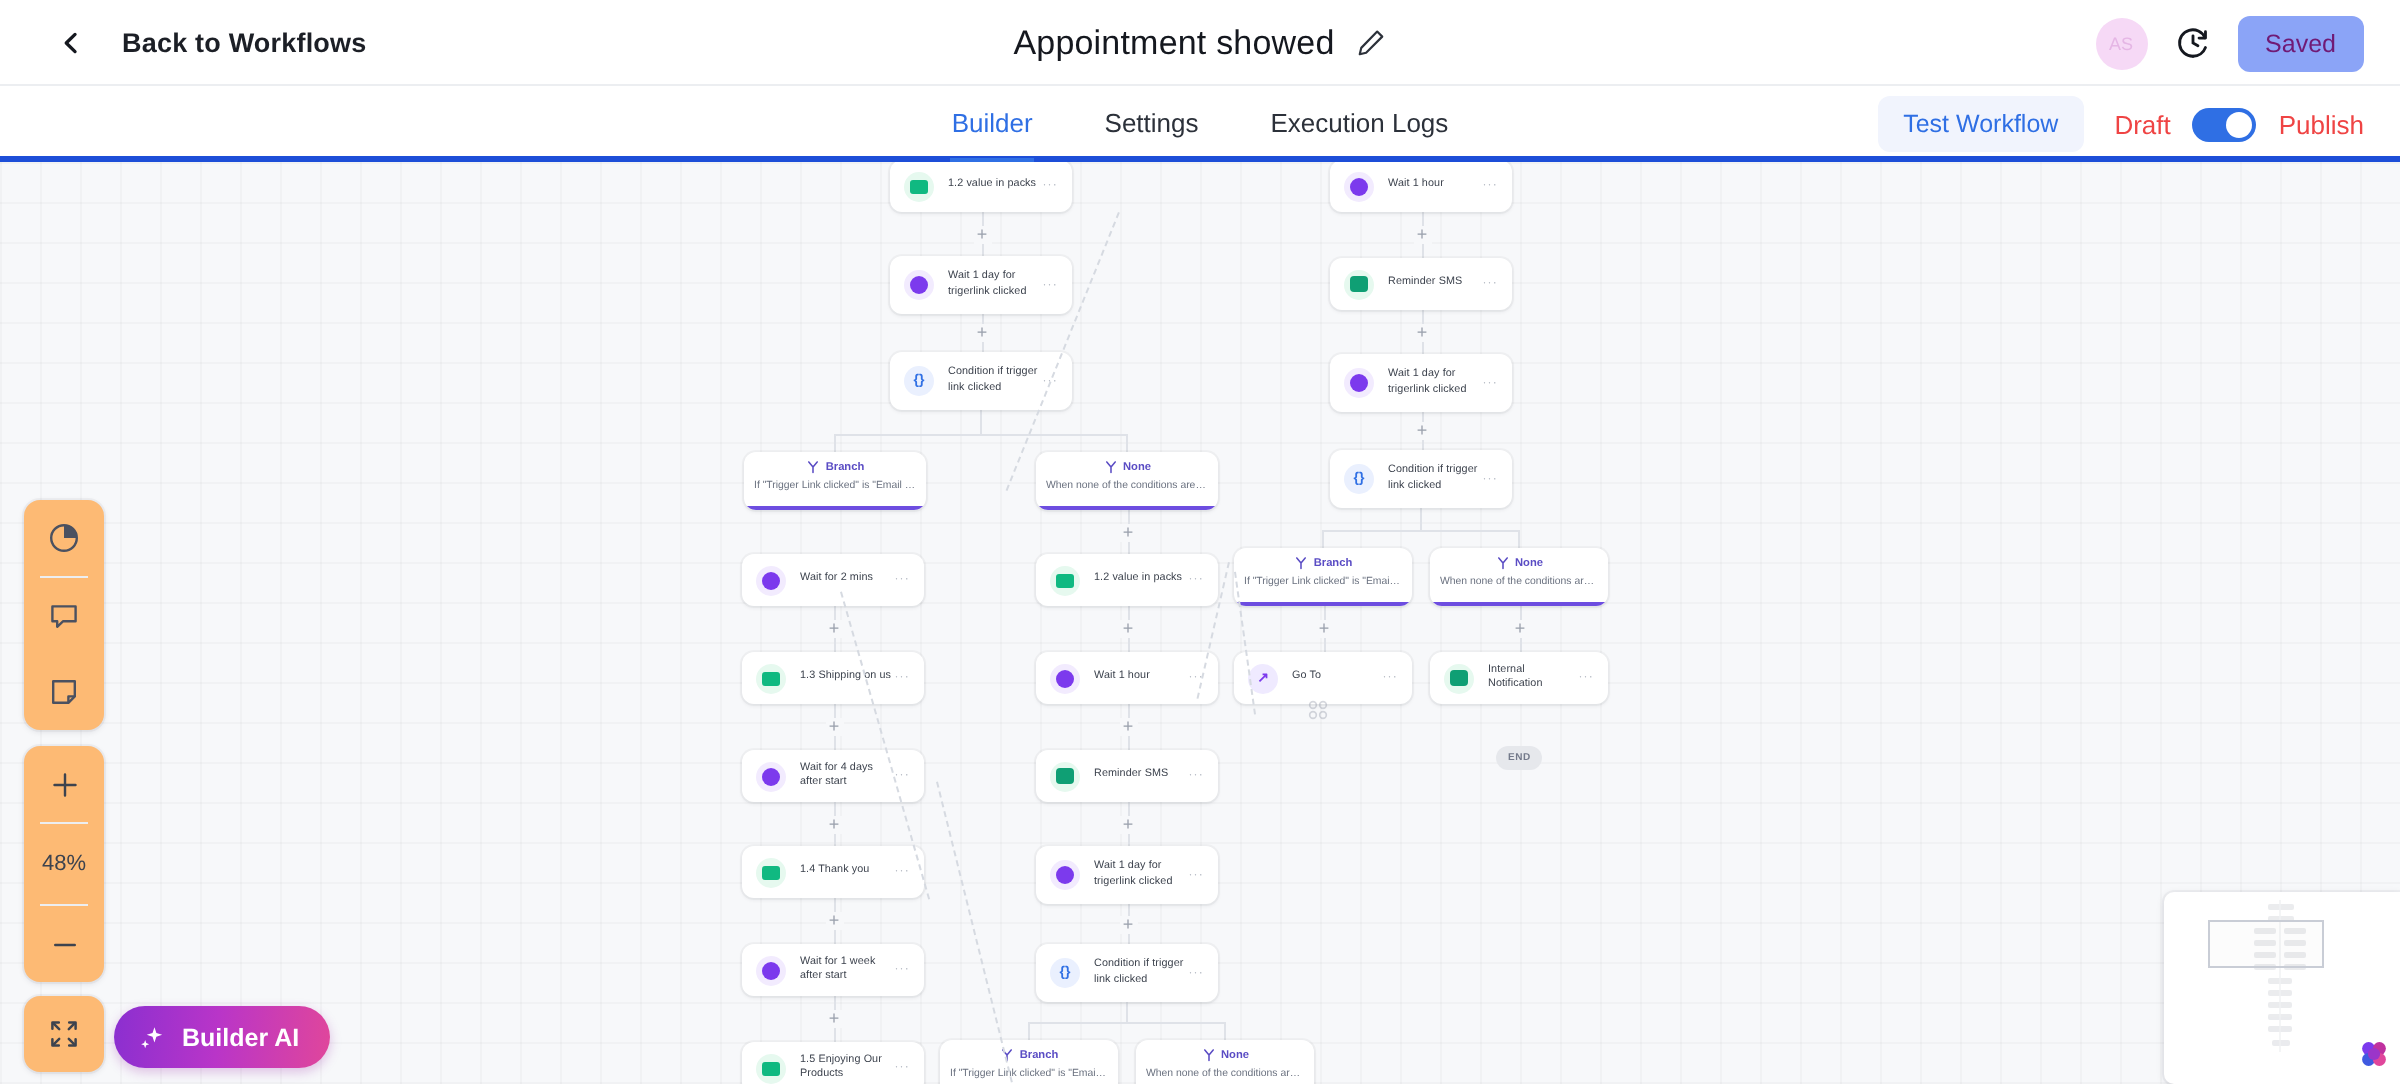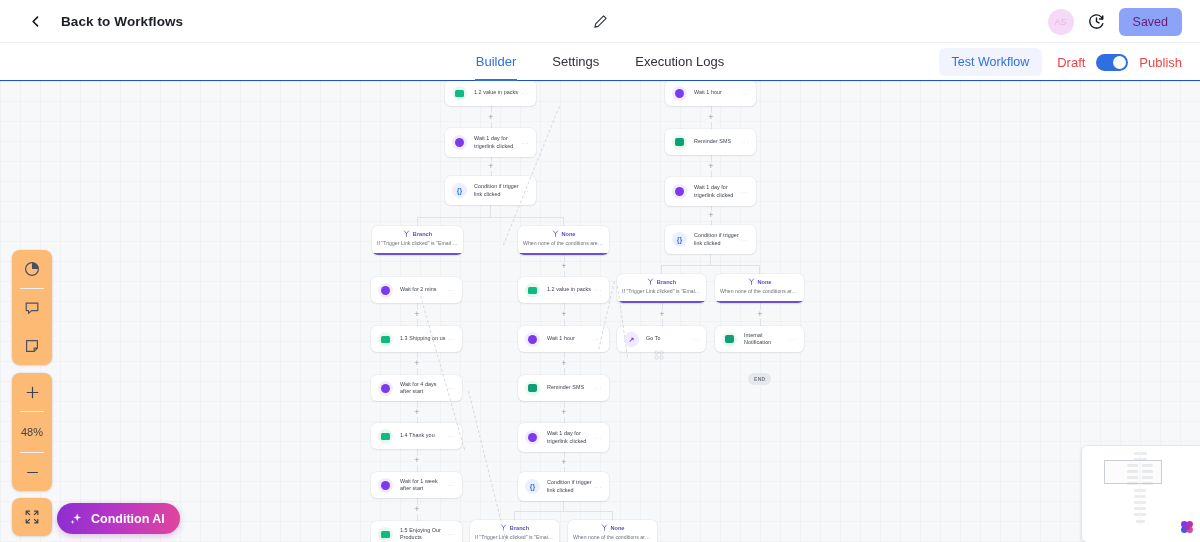--- a/index.html
+++ b/index.html
@@ -47,21 +47,21 @@
   .saved-btn {
     background: #8ba4f7; color: #701a75;
     font-size: 12.5px; font-weight: 400;
     border: none; border-radius: 6px;
     padding: 7px 14px; cursor: pointer;
   }
 
   
   .tabbar {
     position: absolute; left: 0; top: 43px; width: 1200px; height: 38px;
-    background: #ffffff; border-bottom: 1px solid #1d4ed8;
+    background: #ffffff; border-bottom: 3px solid #1d4ed8;
   }
   .tabs {
     position: absolute; left: 0; top: 0; width: 1200px; height: 38px;
     display: flex; align-items: center; justify-content: center; gap: 34px;
   }
   .tab {
     font-size: 13px; color: #2c313a; height: 38px;
     display: flex; align-items: center; cursor: pointer;
     border-bottom: 2px solid transparent;
     padding: 0 1px;
@@ -254,20 +254,21 @@
 
 <div class="topbar">
   <div class="back-link">
     <svg class="back-chevron" viewBox="0 0 12 12">
       <path d="M8.2 1.3 L3.4 6 L8.2 10.7" fill="none" stroke="#15181f" stroke-width="1.8" stroke-linecap="round" stroke-linejoin="round"></path>
     </svg>
     <span class="back-label">Back to Workflows</span>
   </div>
 
   <div class="title-wrap">
+    <span class="wf-title">Appointment showed</span>
     <svg class="pencil-icon" viewBox="0 0 16 16">
       <path d="M11.3 1.9 L14 4.6 L5.4 13.2 L2 14 L2.8 10.6 Z" fill="none" stroke="#2c313a" stroke-width="1.15" stroke-linejoin="round"></path>
     </svg>
   </div>
 
   <div class="topbar-right">
     <div class="avatar">
       <span>AS</span>
     </div>
     <svg class="history-icon" viewBox="0 0 18 18">
@@ -610,21 +611,21 @@
         </g>
       </svg>
     </div>
   </div>
 
   <button class="wfai-btn">
     <svg class="spark-icon" viewBox="0 0 16 16">
       <path d="M9.4 1.8 L10.5 5.1 L13.8 6.2 L10.5 7.3 L9.4 10.6 L8.3 7.3 L5 6.2 L8.3 5.1 Z" fill="#ffffff"></path>
       <path d="M4.1 9.2 L4.7 10.9 L6.4 11.5 L4.7 12.1 L4.1 13.8 L3.5 12.1 L1.8 11.5 L3.5 10.9 Z" fill="#ffffff"></path>
     </svg>
-    <span>Condition AI</span>
+    <span>Builder AI</span>
   </button>
 
   <div class="minimap">
     <svg class="mm-inner" viewBox="0 0 118 96">
       <g fill="#9aa0ac">
         <rect x="52" y="6" width="13" height="3" rx="1"></rect>
         <rect x="52" y="12" width="13" height="3" rx="1"></rect>
         <rect x="45" y="18" width="11" height="3" rx="1"></rect>
           <rect x="60" y="18" width="11" height="3" rx="1"></rect>
         <rect x="45" y="24" width="11" height="3" rx="1"></rect>

